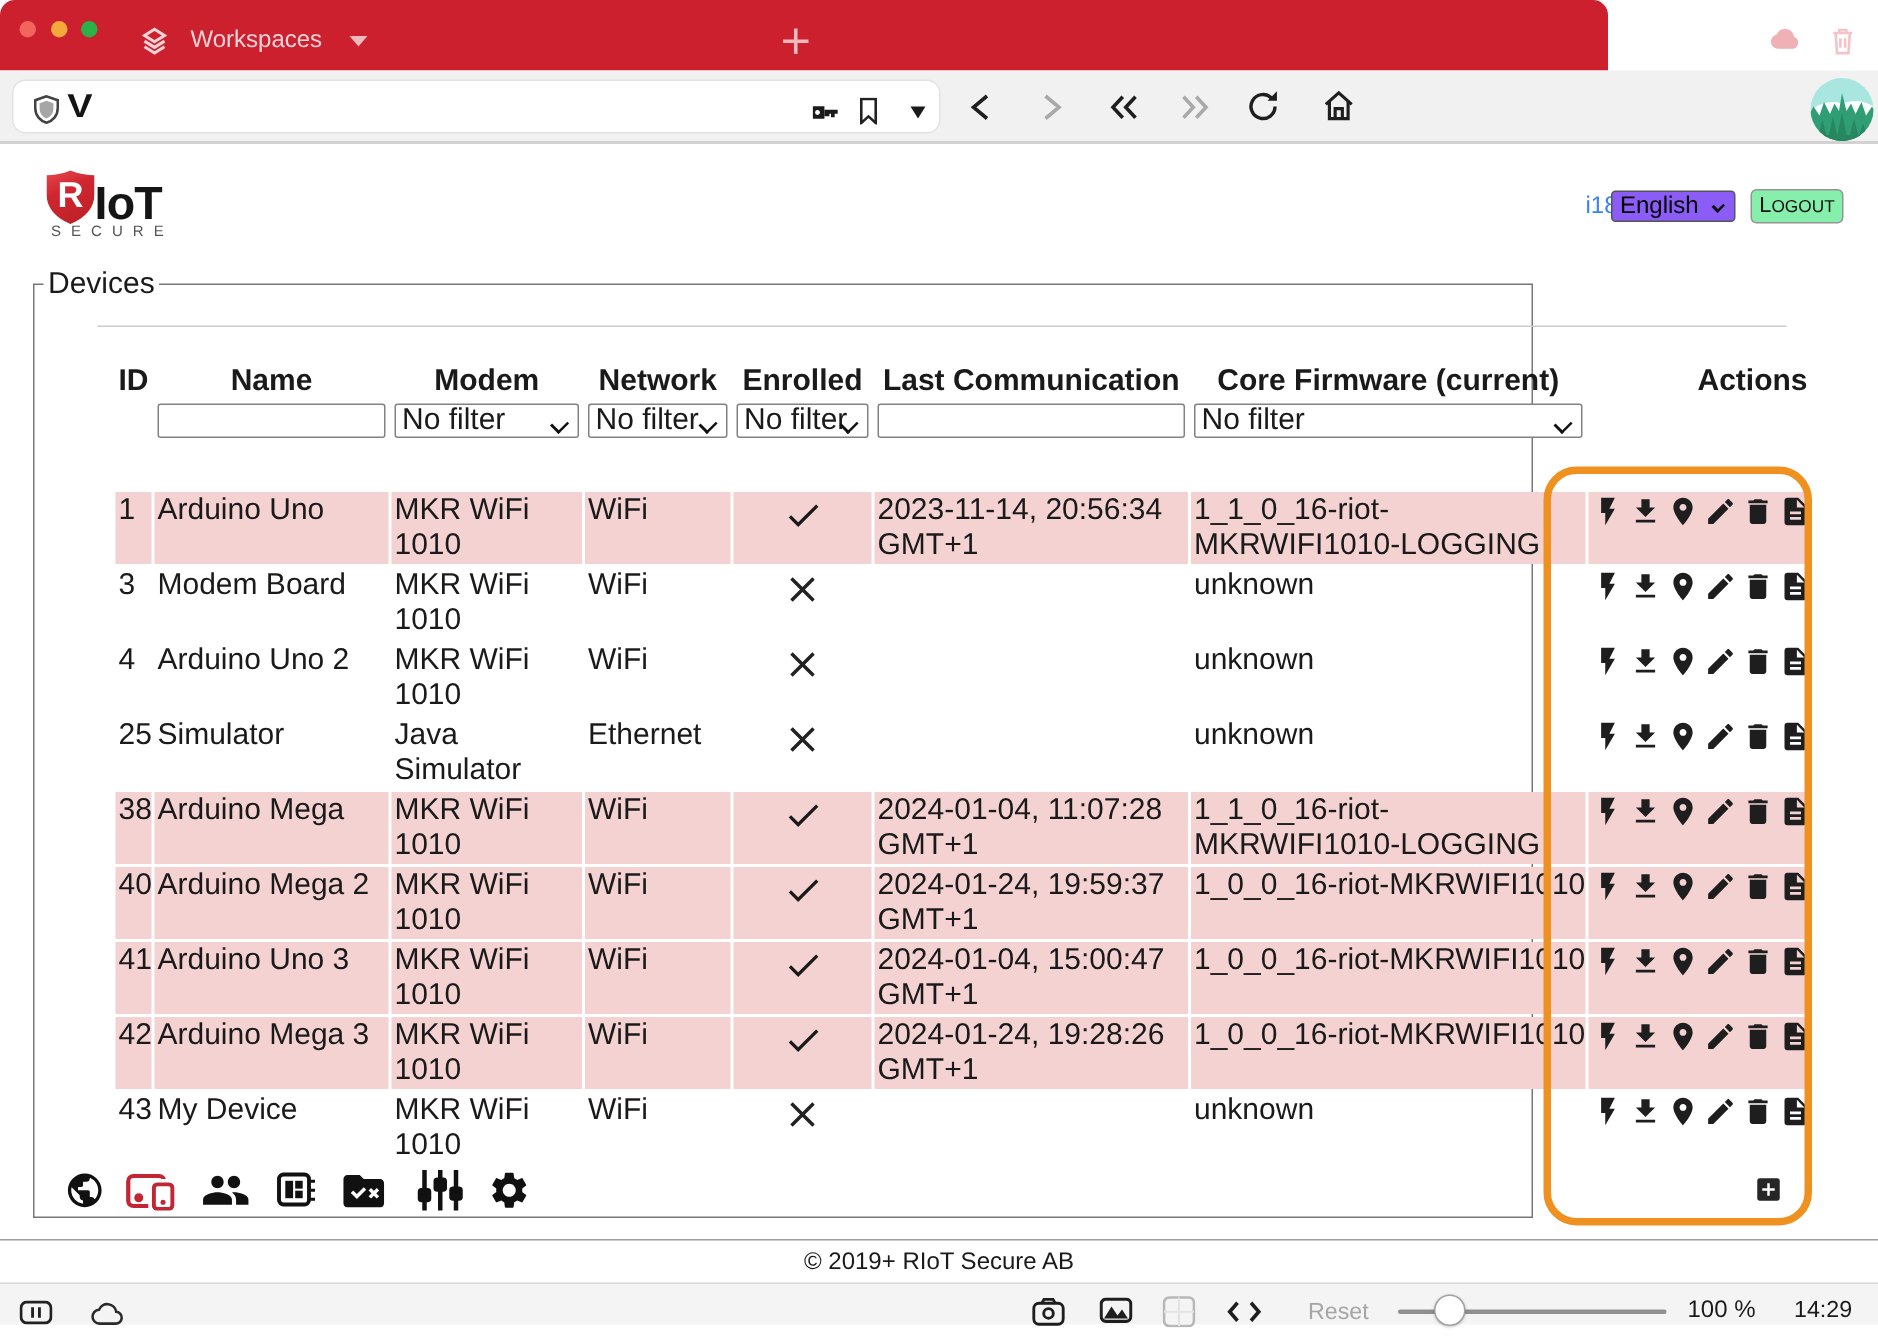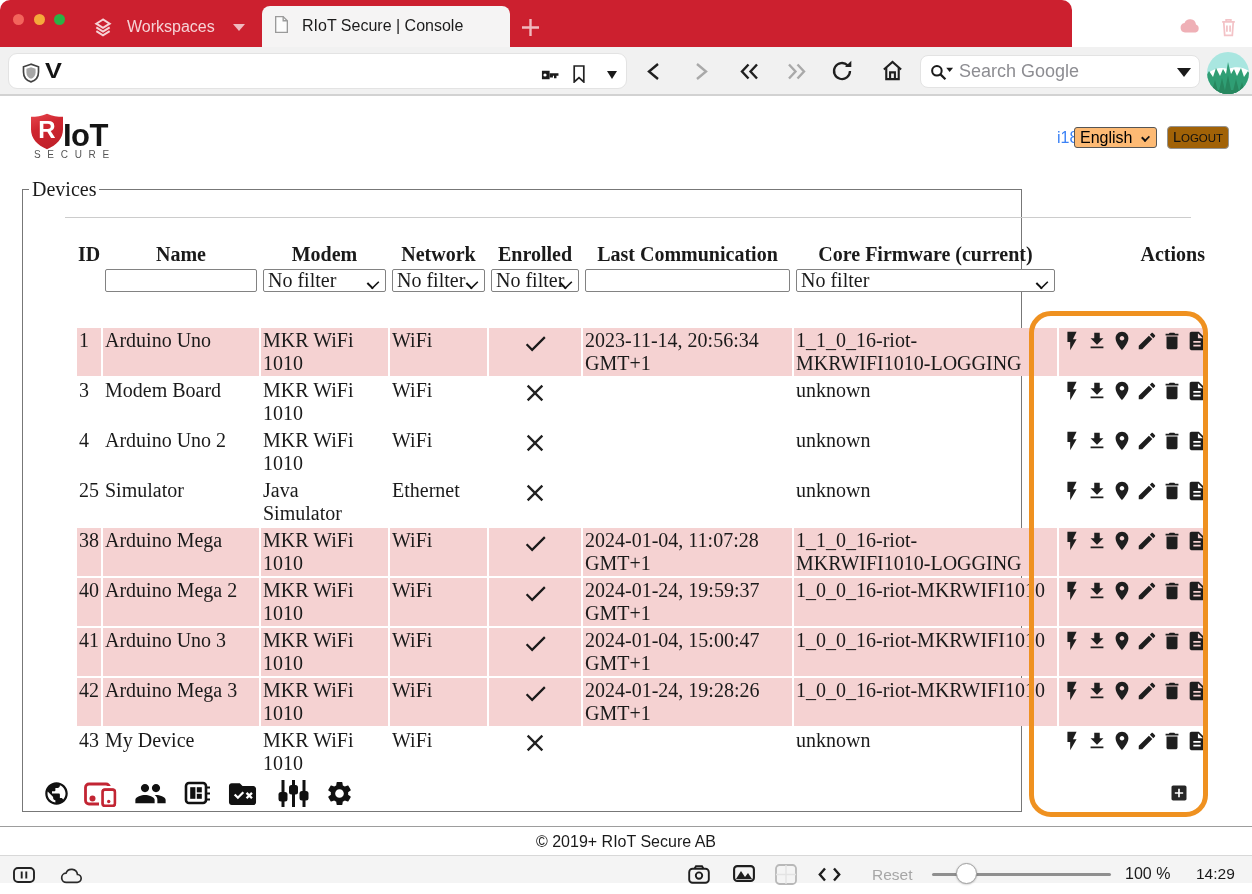--- a/index.html
+++ b/index.html
@@ -7,21 +7,21 @@
 
 #titlebar { position:absolute; left:0; top:0; width:1072px; height:47px; background:#cc202f; border-radius:10px 10px 0 0; }
 .tl { position:absolute; top:14px; width:11px; height:11px; border-radius:50%; }
 #tab { position:absolute; left:262px; top:6px; width:248px; height:41px; background:#f5f4f4; border-radius:8px 8px 0 0; }
 #addrbar { position:absolute; left:0; top:47px; width:1252px; height:49px; background:#f1f1f1; border-bottom:2px solid #d2d2d2; }
 #urlfield { position:absolute; left:8px; top:6px; width:619px; height:36px; background:#fff; border:1px solid #e3e3e3; border-radius:9px; }
 #searchfield { position:absolute; left:920px; top:8px; width:280px; height:33px; background:#fff; border:1px solid #e3e3e3; border-radius:8px; }
 #statusbar { position:absolute; left:0; top:855px; width:1252px; height:28px; background:#f4f4f4; border-top:1.5px solid #d8d8d8; }
 
 #page { position:absolute; left:0; top:96px; width:1252px; height:760px; background:#fff; }
-#fieldset { position:absolute; left:22px; top:93px; width:1000px; height:623px; border:1.4px solid #777;font-family:Liberation Serif, serif; }
+#fieldset { position:absolute; left:22px; top:93px; width:1000px; height:623px; border:1.4px solid #777; }
 #legend { position:absolute; left:6px; top:-12px; background:#fff; padding:0 3px; font-size:20px; color:#1a1a1a; }
 table { border-collapse:separate; border-spacing:2px; table-layout:fixed; position:absolute; left:52px; top:51px; width:1132px; font-size:20px; color:#1a1a1a; }
 th { font-weight:bold; font-size:20px; padding:0; text-align:center; vertical-align:bottom; }
 td { padding:1px 2px; vertical-align:top; line-height:23px; overflow:hidden; }
 tr.pink td { background:#f5d2d2; }
 td.ctr, th.ctr { text-align:center; }
 td.act { text-align:right; padding-right:3px; white-space:nowrap; }
 .inp { height:23px; background:#fff; border:1px solid #828282; border-radius:2px; width:100%; }
 .sel { height:23px; background:#fff; border:1px solid #828282; border-radius:2px; width:100%; position:relative; font-size:20px; line-height:21px; padding-left:4px; white-space:nowrap; overflow:hidden;}
 .sel:after { content:""; position:absolute; right:7px; top:8px; width:8px; height:8px; border-left:2px solid #111; border-bottom:2px solid #111; transform:rotate(-45deg) scale(1,0.8); }
@@ -36,27 +36,20 @@
   <div class="tl" style="left:13px;background:#f3655c;"></div>
   <div class="tl" style="left:34px;background:#f5a93b;"></div>
   <div class="tl" style="left:54px;background:#2bb145;"></div>
   <svg class="abs" style="left:93px;top:17px" width="20" height="20" viewBox="0 0 24 24" fill="none" stroke="#f6d3d6" stroke-width="2.4">
       <path d="M12 3 4 8l8 5 8-5z"></path>
       <path d="M4 12.5 12 17.5 20 12.5" fill="none"></path>
       <path d="M4 17 12 22 20 17" fill="none"></path>
     </svg>
   <div class="abs" style="left:127px;top:18px;font-size:16px;color:#f6d3d6;">Workspaces</div>
   <div class="abs" style="left:233px;top:24px;width:0;height:0;border-left:6px solid transparent;border-right:6px solid transparent;border-top:7px solid #f0b9be;"></div>
-  <div id="tab">
-    <svg class="abs" style="left:12px;top:9px" width="15" height="19" viewBox="0 0 18 21">
-        <path d="M2 1h9l5 5v14H2z" fill="#fcfcfc" stroke="#9a9a9a" stroke-width="1.6"></path>
-        <path d="M11 1v5h5" fill="none" stroke="#9a9a9a" stroke-width="1.6"></path>
-      </svg>
-    <div class="abs" style="left:40px;top:11px;font-size:16px;color:#1b1b1b;">RIoT Secure | Console</div>
-  </div>
   <svg class="abs" style="left:521px;top:18px" width="19" height="19" viewBox="0 0 19 19" stroke="#f0b9be" stroke-width="2.4">
       <path d="M9.5 1v17M1 9.5h17"></path>
     </svg>
   <svg class="abs" style="left:1177px;top:16px" width="24" height="19" viewBox="0 0 24 19">
       <path d="M19 8.5A6 6 0 0 0 7.5 7 4.8 4.8 0 0 0 8 16.5h10.5a4.2 4.2 0 0 0 .5-8z" fill="#efb0b6"></path>
     </svg>
   <svg class="abs" style="left:1219px;top:17px" width="19" height="21" viewBox="0 0 24 26" fill="none" stroke="#f3c3c7" stroke-width="2.2">
       <path d="M4 6h16M9 6V3.5h6V6M6 6l1.2 17h9.6L18 6z M10 10.5v8M14 10.5v8"></path>
     </svg>
 </div>
@@ -92,29 +85,20 @@
     </svg>
   <svg class="abs" style="left:830px;top:12px" width="24" height="24" viewBox="0 0 24 24">
       <path d="M20 12a8 8 0 1 1-2.35-5.65" fill="none" stroke="#1f1f1f" stroke-width="2.3"></path>
       <path d="M21.3 1.8v6.3h-6.3z" fill="#1f1f1f"></path>
     </svg>
   <svg class="abs" style="left:881px;top:12px" width="23" height="23" viewBox="0 0 24 24" fill="none" stroke="#1f1f1f" stroke-width="2.2">
       <path d="M3 11 12 3l9 8"></path>
       <path d="M5.5 9v12h13V9"></path>
       <path d="M9.5 21v-7h5v7"></path>
     </svg>
-  <div id="searchfield">
-    <svg class="abs" style="left:9px;top:8px" width="24" height="17" viewBox="0 0 28 20">
-        <circle cx="8" cy="8" r="5.6" fill="none" stroke="#1a1a1a" stroke-width="2.4"></circle>
-        <path d="M12.5 12.5 18 18" stroke="#1a1a1a" stroke-width="2.6"></path>
-        <path d="M19 4.5h8l-4 5z" fill="#1a1a1a"></path>
-      </svg>
-    <div class="abs" style="left:38px;top:5px;font-size:18px;color:#8d8d92;">Search Google</div>
-    <div class="abs" style="left:256px;top:12px;width:0;height:0;border-left:7.5px solid transparent;border-right:7.5px solid transparent;border-top:9px solid #1a1a1a;"></div>
-  </div>
   <svg class="abs" style="left:1207px;top:5px" width="42" height="42" viewBox="0 0 42 42">
       <defs>
         <clipPath id="avc">
           <circle cx="21" cy="21" r="21"></circle>
         </clipPath>
       </defs>
       <g clip-path="url(#avc)">
         <rect width="42" height="42" fill="#a9e6e0"></rect>
         <path d="M0 22c7-6 14-7 21-5 8-3 15-2 21 2v6H0z" fill="#fdffff"></path>
         <path d="M0 25h42v5H0z" fill="#cff0ec"></path>
@@ -136,25 +120,25 @@
           </linearGradient>
         </defs>
         <path d="M18 0C12 2.5 6 3.5 0 3.5v14C0 28 7 35.5 18 40 29 35.5 36 28 36 17.5v-14C30 3.5 24 2.5 18 0z" fill="url(#shg)"></path>
         <text x="18" y="27" text-anchor="middle" font-family="Liberation Sans" font-weight="bold" font-size="27" fill="#fff">R</text>
       </svg>
     <div style="position:absolute;left:33px;top:8px;font-size:31px;font-weight:bold;color:#151515;letter-spacing:-0.5px;">IoT</div>
     <div style="position:absolute;left:4px;top:39px;font-size:10px;color:#555;letter-spacing:6.7px;">SECURE</div>
   </div>
 
   <div class="abs" style="left:1026px;top:33px;font-size:16px;color:#3b82f6;margin-left:31px;">i18n:</div>
-  <div class="abs" style="left:1074px;top:31px;width:83px;height:21px;border:1px solid #555;border-radius:3px;background:#fdba74;">
+  <div class="abs" style="left:1074px;top:31px;width:83px;height:21px;border:1px solid #555;border-radius:3px;background:#8b5cf6;">
      <div class="abs" style="left:5px;top:1px;font-size:16px;">English</div>
      <div class="abs" style="right:7px;top:6px;width:7px;height:7px;border-left:2px solid #111;border-bottom:2px solid #111;transform:rotate(-45deg) scale(1,0.8);"></div>
   </div>
-  <div class="abs" style="left:1167px;top:30px;width:62px;height:23px;border:1.3px solid #949494;border-radius:4px;background:#a16207;text-align:center;line-height:20px;">
+  <div class="abs" style="left:1167px;top:30px;width:62px;height:23px;border:1.3px solid #949494;border-radius:4px;background:#86efac;text-align:center;line-height:20px;">
      <span style="font-size:14.5px;color:#111;">L<span style="font-size:11.5px;">OGOUT</span></span>
   </div>
   <div id="fieldset">
     <div id="legend">Devices</div>
     <div class="abs" style="left:42px;top:27px;width:1126px;height:1px;background:#ccc;"></div>
     <table id="tbl">
         <colgroup>
           <col style="width:24px">
           <col style="width:156px">
           <col style="width:127px">

